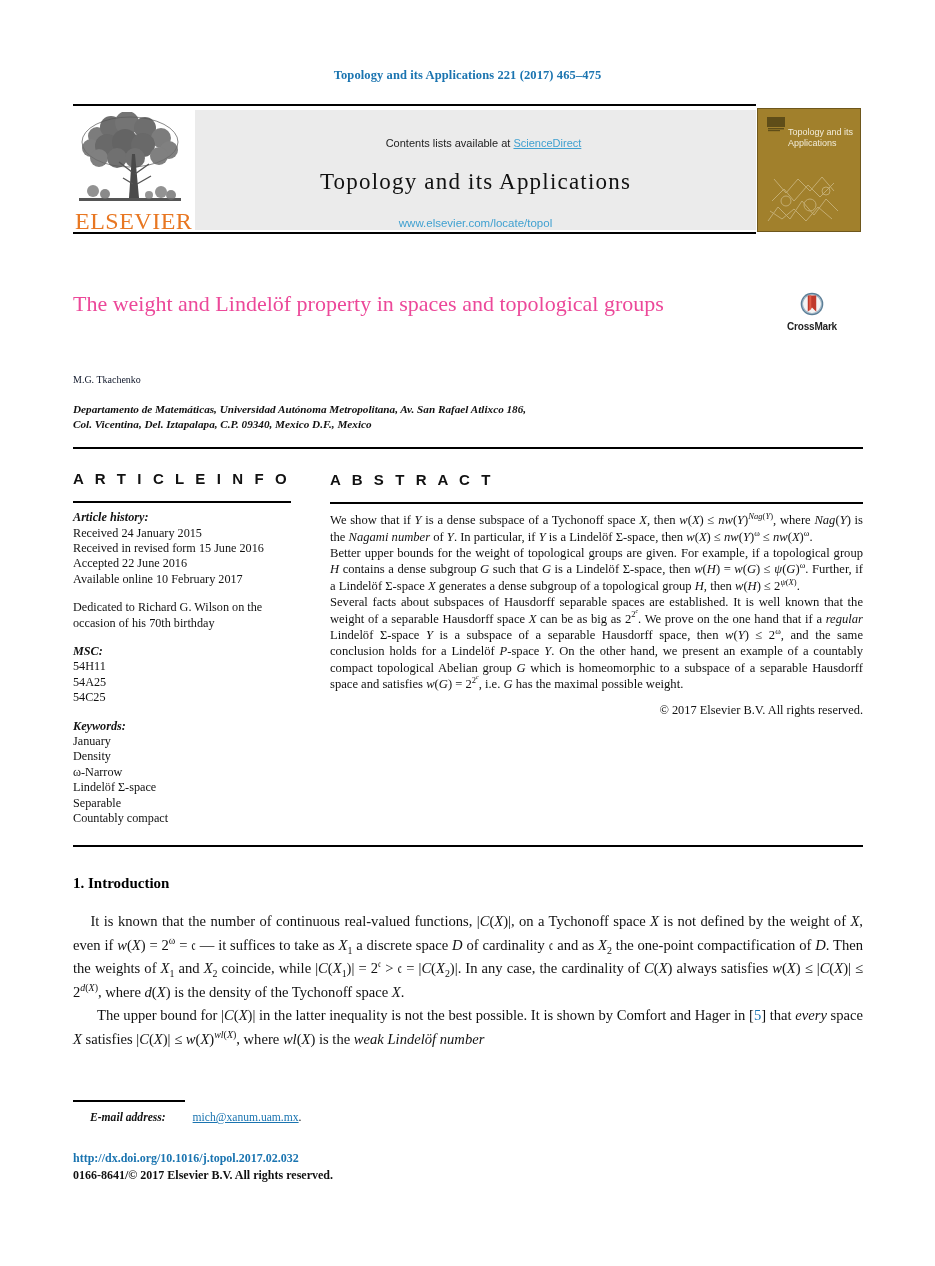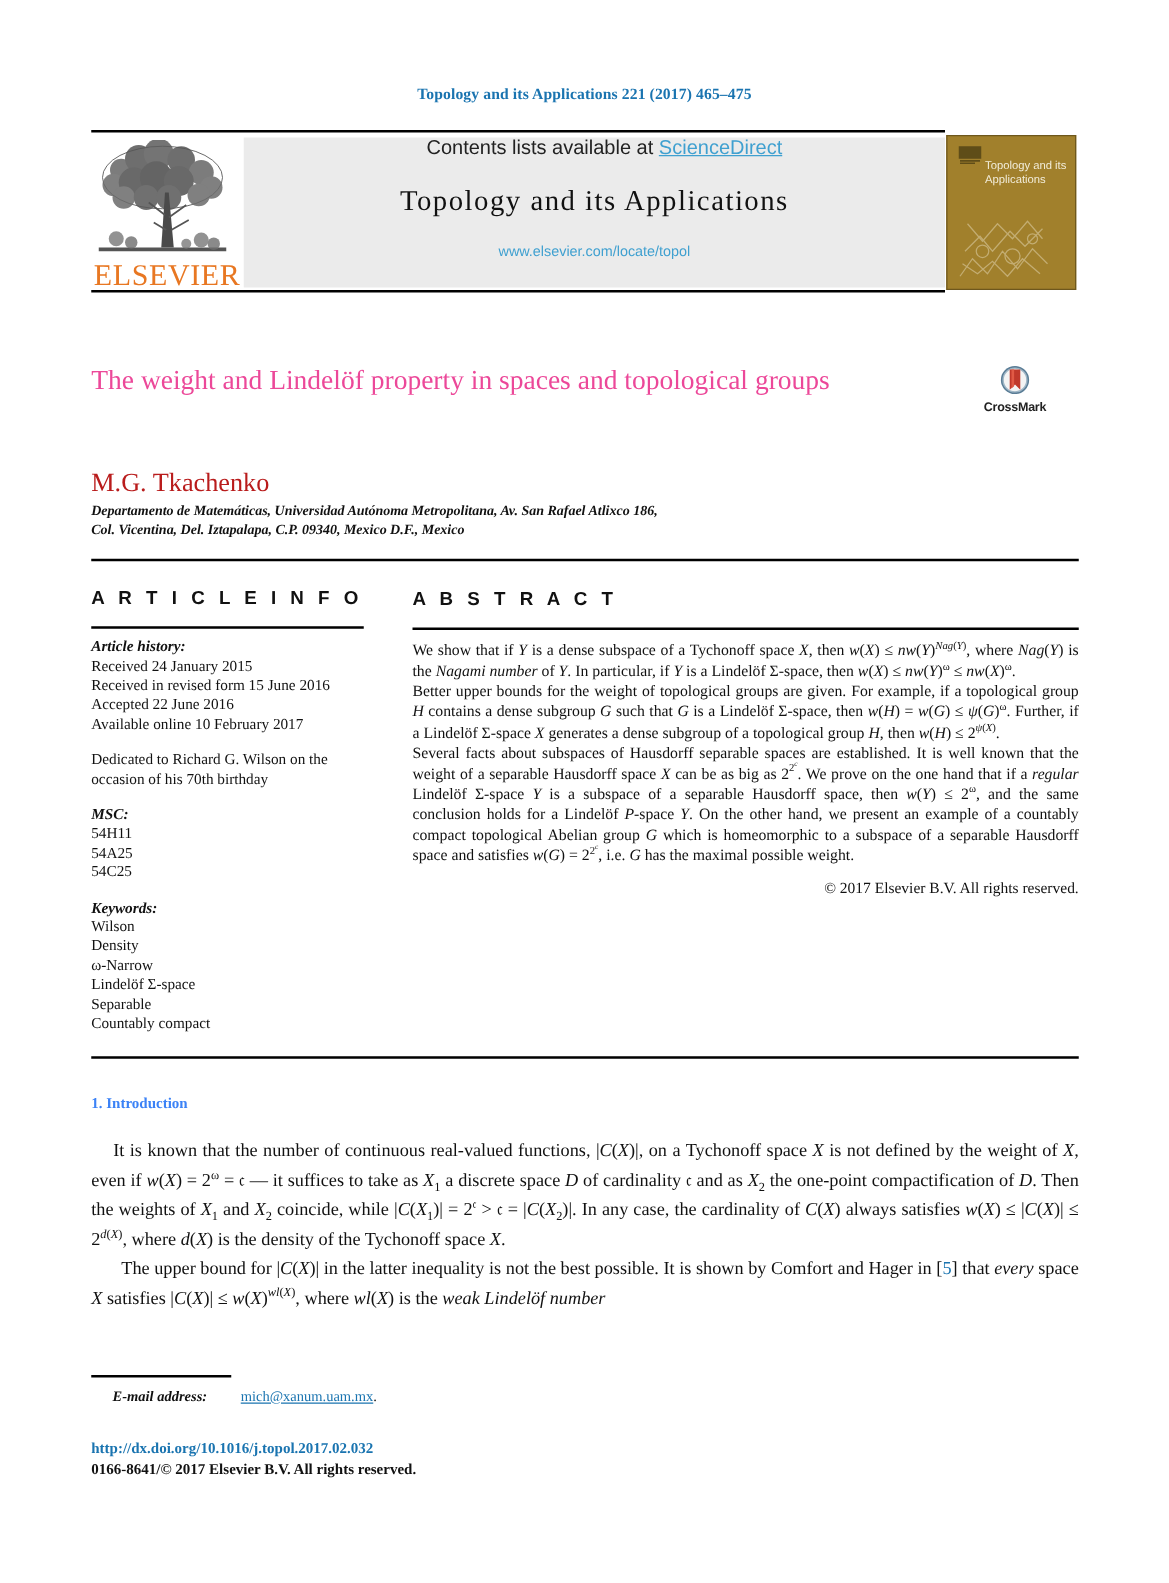--- a/index.html
+++ b/index.html
@@ -81,23 +81,23 @@
   .sd-box {
     position: absolute;
     top: 6px;
     left: 122px;
     width: 561px;
     height: 120px;
     background: #ebebeb;
     text-align: center;
   }
   .sd-line1 {
-    margin-top: 0;
+    margin-top: 27px;
     font-family: "Liberation Sans", sans-serif;
-    font-size: 16px;
+    font-size: 11px;
     color: #222;
     padding-left: 16px;
   }
   .sd-link {
     color: #3fa0d0;
   }
   .journal-name {
     margin-top: 20px;
     font-family: "Liberation Serif", serif;
     font-size: 23px;
@@ -160,22 +160,22 @@
     line-height: 32px;
     color: #ec4899;
     font-weight: normal;
     margin: 0;
   }
   .author {
     position: absolute;
     top: 374px;
     left: 73px;
     font-family: "Liberation Serif", serif;
-    font-size: 21px;
-    color: #b91c1c;
+    font-size: 10px;
+    color: #0f172a;
   }
   .affiliation {
     position: absolute;
     top: 402px;
     left: 73px;
     width: 720px;
     font-family: "Liberation Serif", serif;
     font-style: italic;
     font-weight: bold;
     font-size: 11.2px;
@@ -273,23 +273,23 @@
     font-size: 12.4px;
     color: #111;
   }
 
   
   .section-title {
     position: absolute;
     top: 875px;
     left: 73px;
     font-family: "Liberation Serif", serif;
-    font-size: 12px;
-    font-weight: bold;
-    color: #3b82f6;
+    font-size: 15px;
+    font-weight: bold;
+    color: #000000;
   }
   .body-text {
     position: absolute;
     top: 910px;
     left: 73px;
     width: 790px;
     font-family: "Liberation Serif", serif;
     font-size: 14.6px;
     line-height: 23.6px;
     color: #111;
@@ -452,21 +452,21 @@
       <div>Available online 10 February 2017</div>
       <div class="info-gap"></div>
       <div>Dedicated to Richard G. Wilson on the occasion of his 70th birthday</div>
       <div class="info-gap"></div>
       <div class="info-label">MSC:</div>
       <div>54H11</div>
       <div>54A25</div>
       <div>54C25</div>
       <div class="info-gap"></div>
       <div class="info-label">Keywords:</div>
-      <div>Wilson</div>
+      <div>January</div>
       <div>Density</div>
       <div>ω-Narrow</div>
       <div>Lindelöf Σ-space</div>
       <div>Separable</div>
       <div>Countably compact</div>
     </div>
   </div>
 
   <div class="col-abstract">
     <div class="sec-head">A B S T R A C T</div>

